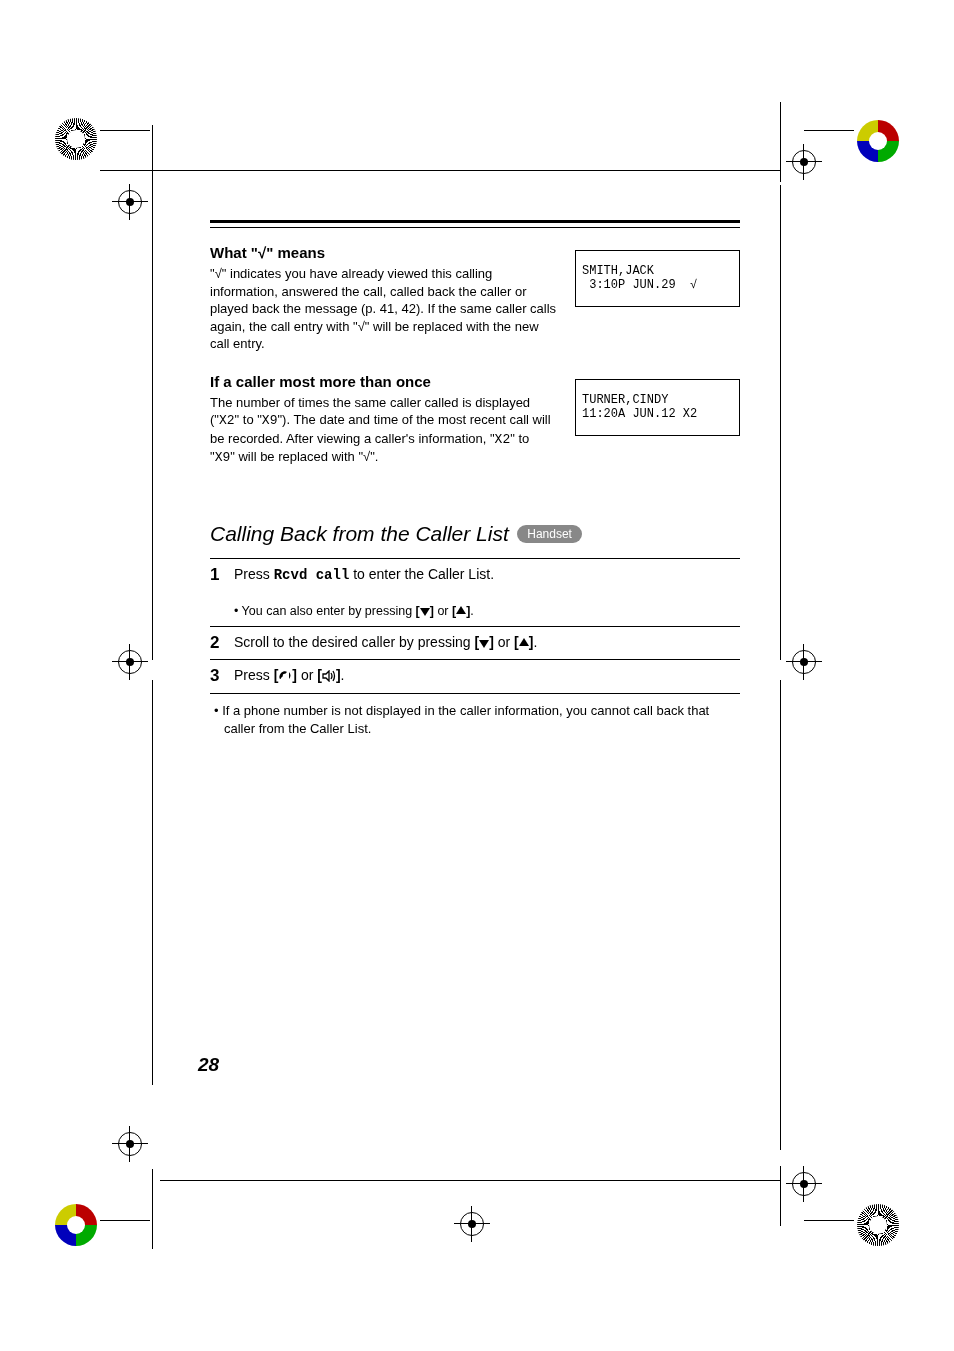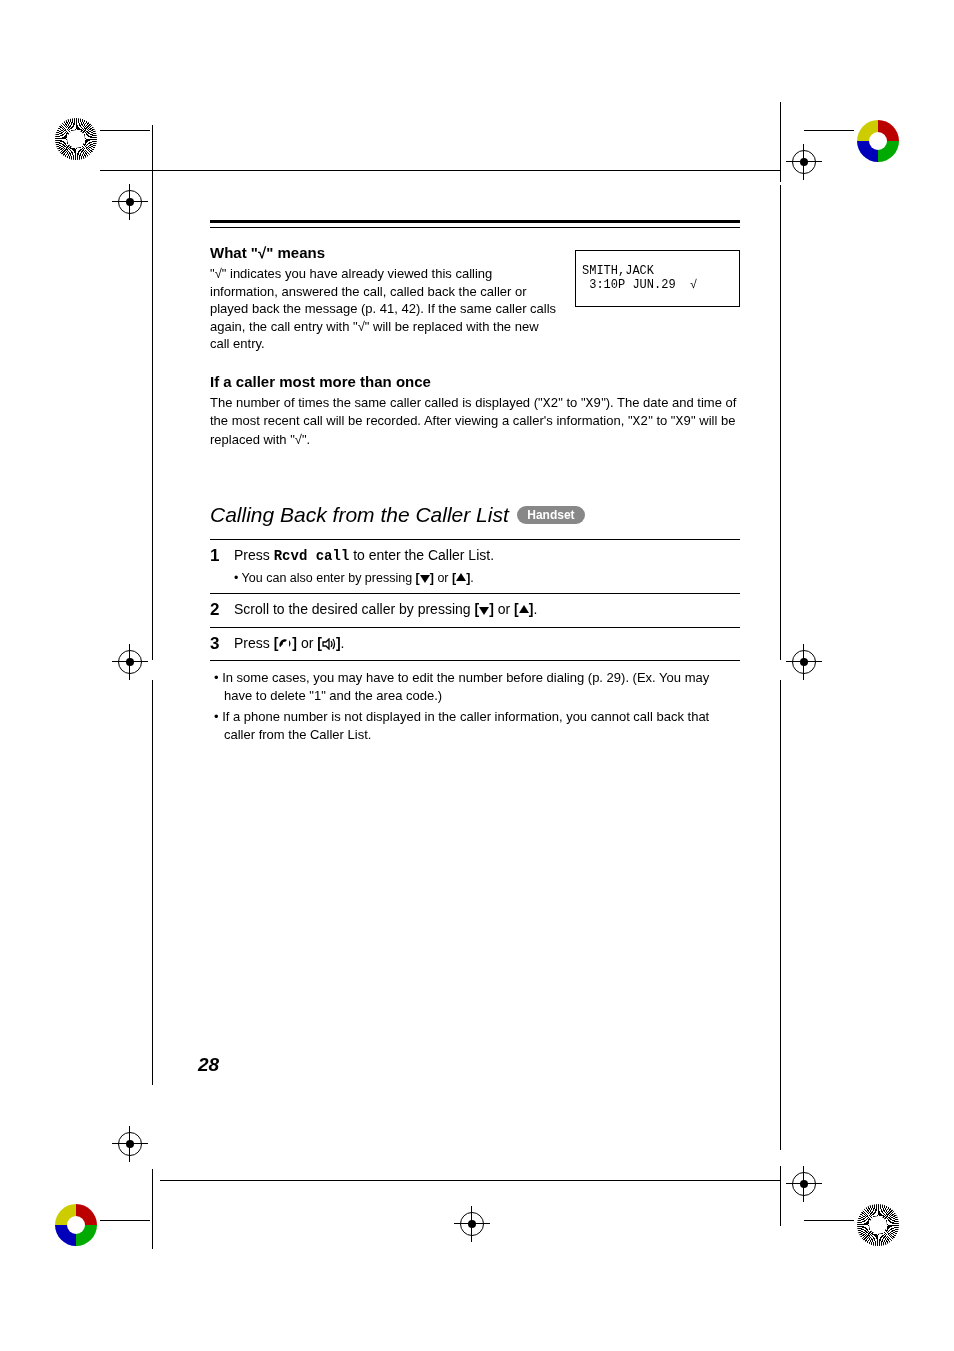--- a/index.html
+++ b/index.html
@@ -73,21 +73,21 @@
       font-size: 21px;
       font-weight: normal;
       font-style: italic;
       display: inline;
     }
     .handset-pill {
       display: inline-block;
       background: #888;
       color: #fff;
       font-size: 12px;
-      font-weight: bold;
+      font-weight: normal;
       font-style: normal;
       padding: 2px 10px;
       border-radius: 10px;
       vertical-align: 3px;
       margin-left: 4px;
     }
     .section2-header {
       margin-top: 55px;
       margin-bottom: 12px;
     }
@@ -115,21 +115,21 @@
       flex-shrink: 0;
     }
     .step-body {
       flex: 1;
       font-size: 14px;
       line-height: 1.4;
     }
     .sub-bullet {
       font-size: 12.5px;
       line-height: 1.4;
-      margin-top: 3px;
+      margin-top: 17px;
     }
     .key {
       font-weight: bold;
     }
     .notes {
       margin-top: 8px;
       font-size: 13px;
       line-height: 1.4;
     }
     .notes p {
@@ -292,20 +292,24 @@
 <span> 3:10P JUN.29  √</span></div>
     </div>
   </div>
 
   <div class="two-col">
     <div class="col-left">
       <p class="subsection-title">If a caller most more than once</p>
       <p class="body-text">
         <span>The number of times the same caller called is displayed ("</span><span class="mono">X2</span><span>" to "</span><span class="mono">X9</span><span>"). The date and time of the most recent call will be recorded. After viewing a caller's information, "</span><span class="mono">X2</span><span>" to "</span><span class="mono">X9</span><span>" will be replaced with "</span><span>√</span><span>".</span>
       </p>
+    </div>
+    <div class="col-right">
+      <div class="lcd-box"><span>TURNER,CINDY</span>
+<span>11:20A JUN.12 X2</span></div>
     </div>
   </div>
 
   <div class="section2-header">
     <span class="section2-title">Calling Back from the Caller List</span>
     <span class="handset-pill">Handset</span>
   </div>
 
   <ol class="step-list">
     <li class="step">
@@ -335,19 +339,18 @@
                   <path d="M2 9 C1 8 1 5 3 3 C5 1 8 1 9 2 L7 4 C6 3 4 5 5 6 L3 8 C3 9 2 9 2 9 Z M11 2 C13 4 13 7 11 9" fill="#000"></path>
                 </svg></span><span>]</span></span><span> or </span><span class="key"><span>[</span><span class="icon-speaker"><svg width="14" height="12" viewBox="0 0 14 12">
                   <path d="M1 4 L4 4 L7 1 L7 11 L4 8 L1 8 Z M9 3 Q11 6 9 9 M11 1 Q14 6 11 11" fill="none" stroke="#000" stroke-width="1.3"></path>
                 </svg></span><span>]</span></span><span>.</span>
         </div>
       </div>
     </li>
   </ol>
 
   <div class="notes">
-    <p>• In some cases, you may have to edit the number before dialing (p. 29). (Ex. You may have to delete "1" and the area code.)</p>
     <p>• If a phone number is not displayed in the caller information, you cannot call back that caller from the Caller List.</p>
   </div>
 
 </div>
 
 <div class="page-num">28</div>
 
 </body></html>

